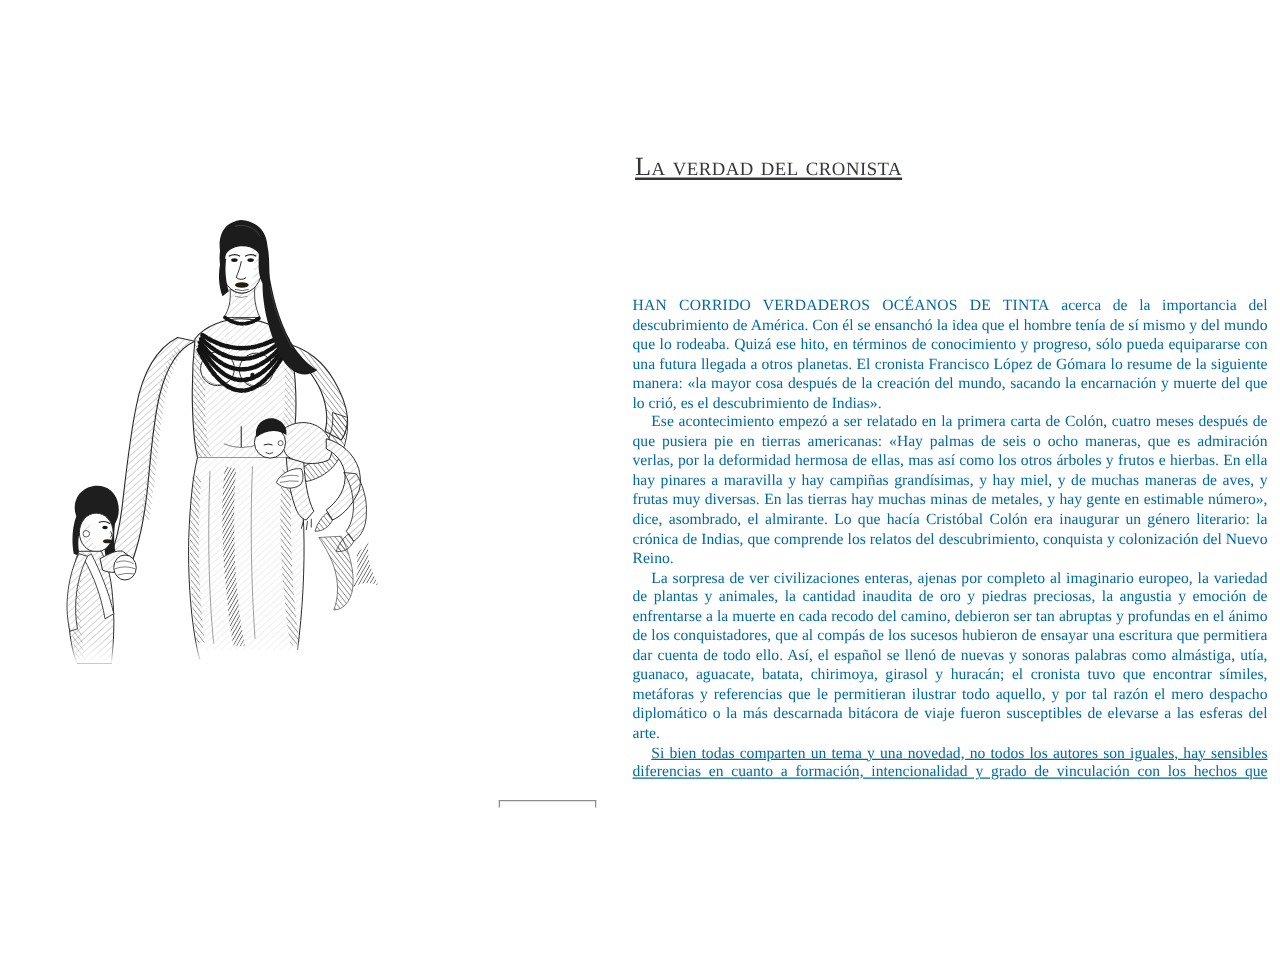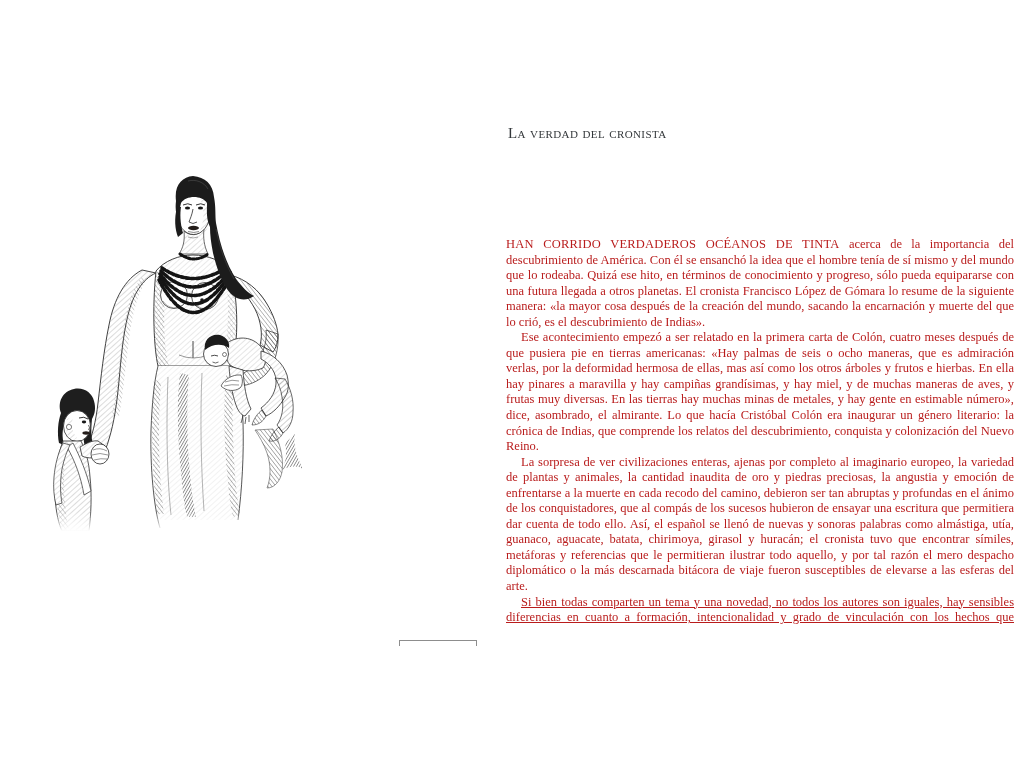--- a/index.html
+++ b/index.html
@@ -17,28 +17,29 @@
   .fold-mark {
     position:absolute; left:399px; top:640px; width:78px; height:6px;
     box-sizing:border-box;
     border-top:1px solid #8d8d8d; border-left:1px solid #8d8d8d; border-right:1px solid #8d8d8d;
   }
 
   
   .text-col { position:absolute; left:506px; top:124px; width:508px; }
   .title {
     margin:0 0 0 2px; font-weight:normal;
-    font-size:15px; line-height:18px;
+    font-size:21px; line-height:18px;
     font-variant:small-caps; letter-spacing:0.4px;
     color:#33373a;
+    text-decoration:underline;
   }
   .body-text {
     margin-top:95px;
     font-size:12.5px; line-height:15.55px;
-    text-align:justify; color:#b91c1c;
+    text-align:justify; color:#0369a1;
     hyphens:none;
   }
   .body-text p { margin:0; text-indent:15px; }
   .body-text p.first { text-indent:0; }
   .body-text .lead { letter-spacing:0.2px; }
   .body-text p.cont { text-align-last:justify;text-decoration:underline; }
 </style>
 </head>
 <body>
 

